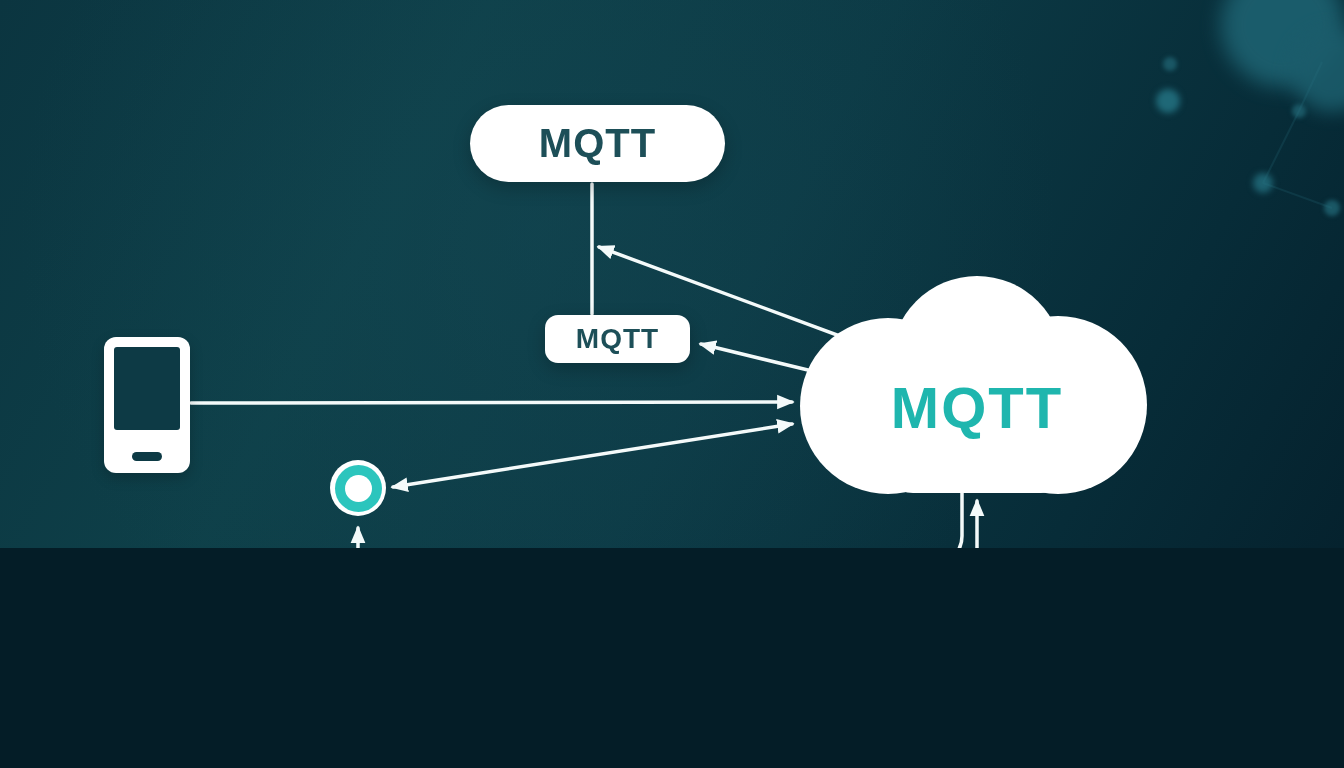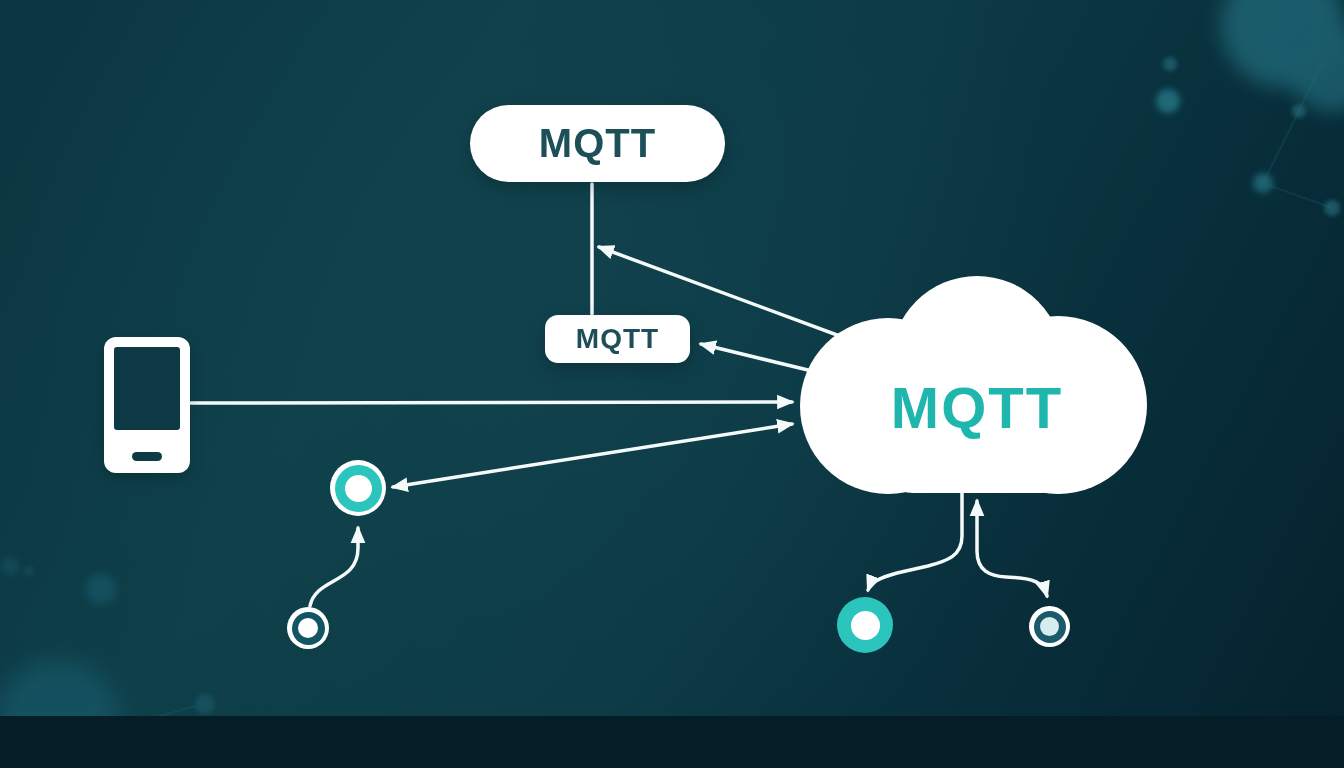--- a/index.html
+++ b/index.html
@@ -1,18 +1,18 @@
 <!DOCTYPE html>
 <html><head>
 <meta charset="utf-8">
 <style>
   html,body{margin:0;padding:0;background:#041d27;}
   .stage{
     position:relative;
-    width:1344px;height:716px;
+    width:1344px;height:548px;
     overflow:hidden;
     font-family:"Liberation Sans", sans-serif;
     background:
       radial-gradient(circle at 40% 42%, rgba(22,74,87,0.38) 0%, rgba(22,74,87,0) 60%),
       linear-gradient(118deg, #0b3540 0%, #0e4049 30%, #0c3a45 55%, #072c38 82%, #05222e 100%);
   }
   .bokeh{position:absolute;border-radius:50%;pointer-events:none;}
   .wires{position:absolute;left:0;top:0;}
   .node{position:absolute;box-sizing:border-box;}
   .pill{

